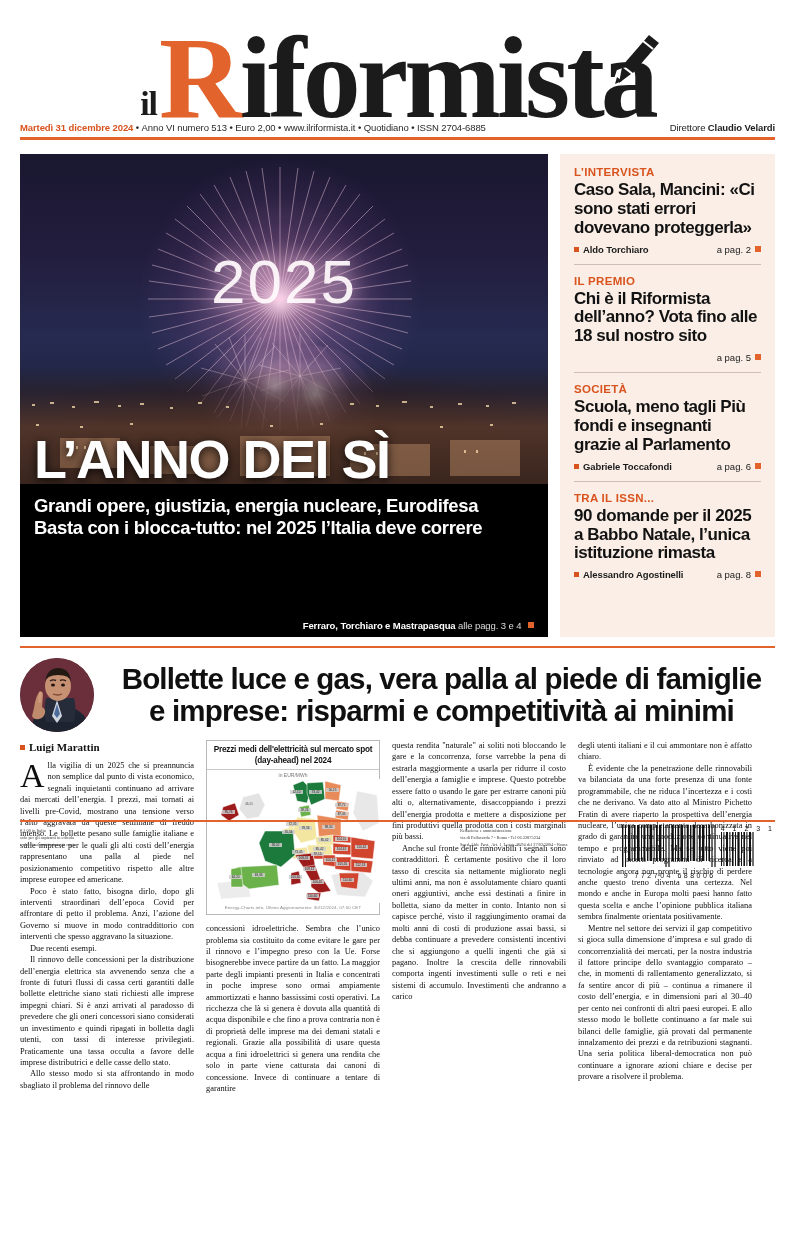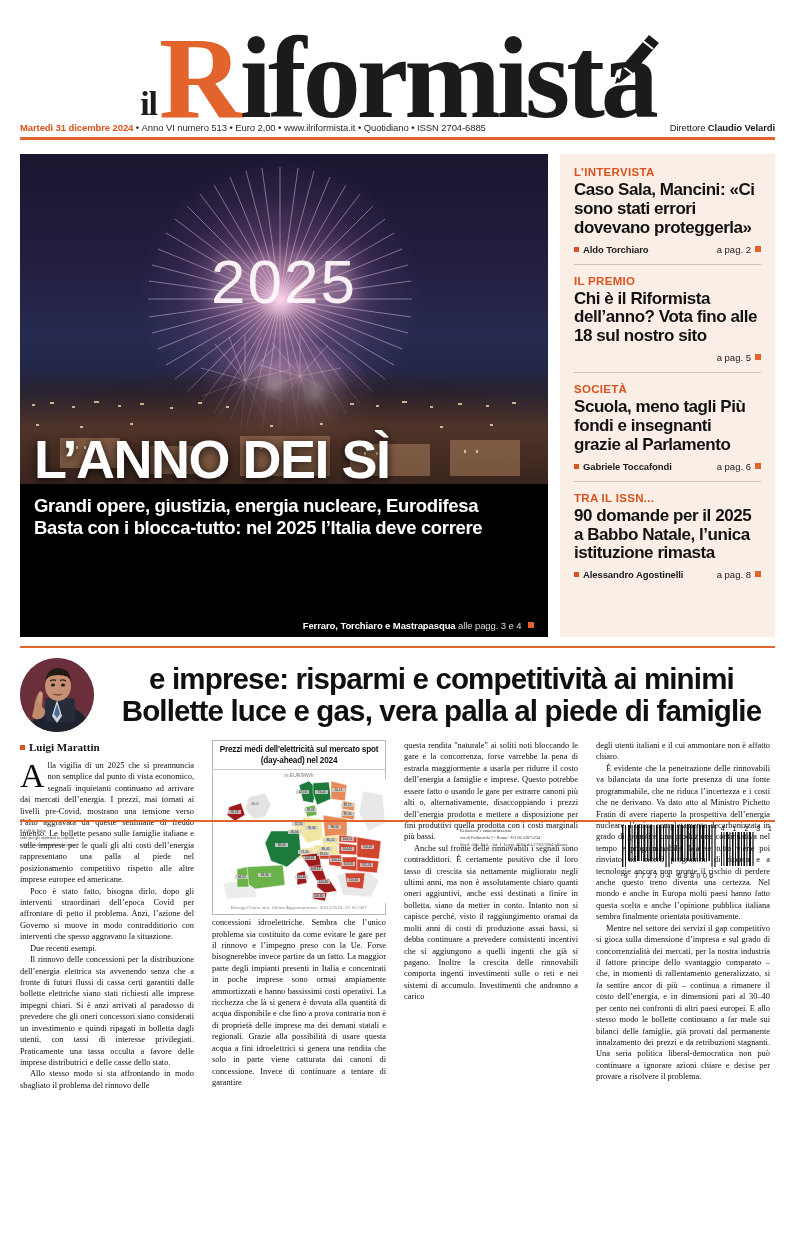--- a/index.html
+++ b/index.html
@@ -285,21 +285,21 @@
 
   .art-author {
     font-size: 11px;
     font-weight: bold;
     color: #111;
     margin-bottom: 5px;
   }
 
   .cols {
     display: flex;
-    gap: 18px;
+    gap: 12px;
     height: 372px;
   }
   .col {
     width: 174px;
     font-family: "Liberation Serif", serif;
     font-size: 8.4px;
     line-height: 1.36;
     text-align: justify;
     color: #0d0d0d;
     overflow: hidden;
@@ -312,21 +312,21 @@
     font-size: 34px;
     line-height: 0.82;
     padding: 2px 3px 0 0;
     font-weight: normal;
   }
 
   
   .figure {
     border: 1px solid #b8b8b8;
     background: #fff;
-    margin-bottom: 2px;
+    margin-bottom: 8px;
     padding: 0;
   }
   .fig-title {
     font-size: 8.2px;
     font-weight: bold;
     text-align: center;
     color: #111;
     border-bottom: 1px solid #c9c9c9;
     padding: 3px 2px;
     letter-spacing: -0.2px;
@@ -646,22 +646,22 @@
         <ellipse cx="33" cy="27" rx="2" ry="1.6" fill="#201510"></ellipse>
         <ellipse cx="43" cy="27" rx="2" ry="1.6" fill="#201510"></ellipse>
         <path d="M30 23 q3 -2 6 -.5" stroke="#2a1d15" stroke-width="1.4" fill="none"></path>
         <path d="M40 22.5 q3 -1.5 6 .5" stroke="#2a1d15" stroke-width="1.4" fill="none"></path>
         <path d="M33 36 q5 2 9 0" stroke="#7a4230" stroke-width="1.3" fill="none"></path>
         <path d="M14 50 q2 -14 6 -16 q3 -1 3 3 l-1 12 q4 2 3 6 q-1 5 -6 6 q-5 1 -7 -3 z" fill="#c08a6c"></path>
         <path d="M19 34 q2 -2 3 1 l-1 10 -3 -1z" fill="#cf9a7c"></path>
       </svg>
     </div>
     <div class="art-title">
+      <div>Bollette luce e gas, vera palla al piede di famiglie</div>
       <div>e imprese: risparmi e competitività ai minimi</div>
-      <div>Bollette luce e gas, vera palla al piede di famiglie</div>
     </div>
   </div>
 
   <div class="cols">
 
     <div class="col">
       <div class="art-author">
         <span class="sq-b"></span><span>Luigi Marattin</span>
       </div>
       <p class="noind dropcap-p">Alla vigilia di un 2025 che si preannuncia non semplice dal punto di vista economico, segnali inquietanti continuano ad arrivare dai mercati dell’energia. I prezzi, mai tornati ai livelli pre-Covid, mostrano una tensione verso l’alto aggravata da queste settimane di freddo intenso. Le bollette pesano sulle famiglie italiane e sulle imprese per le quali gli alti costi dell’energia rappresentano una palla al piede nel posizionamento competitivo rispetto alle altre imprese europee ed americane.</p>

